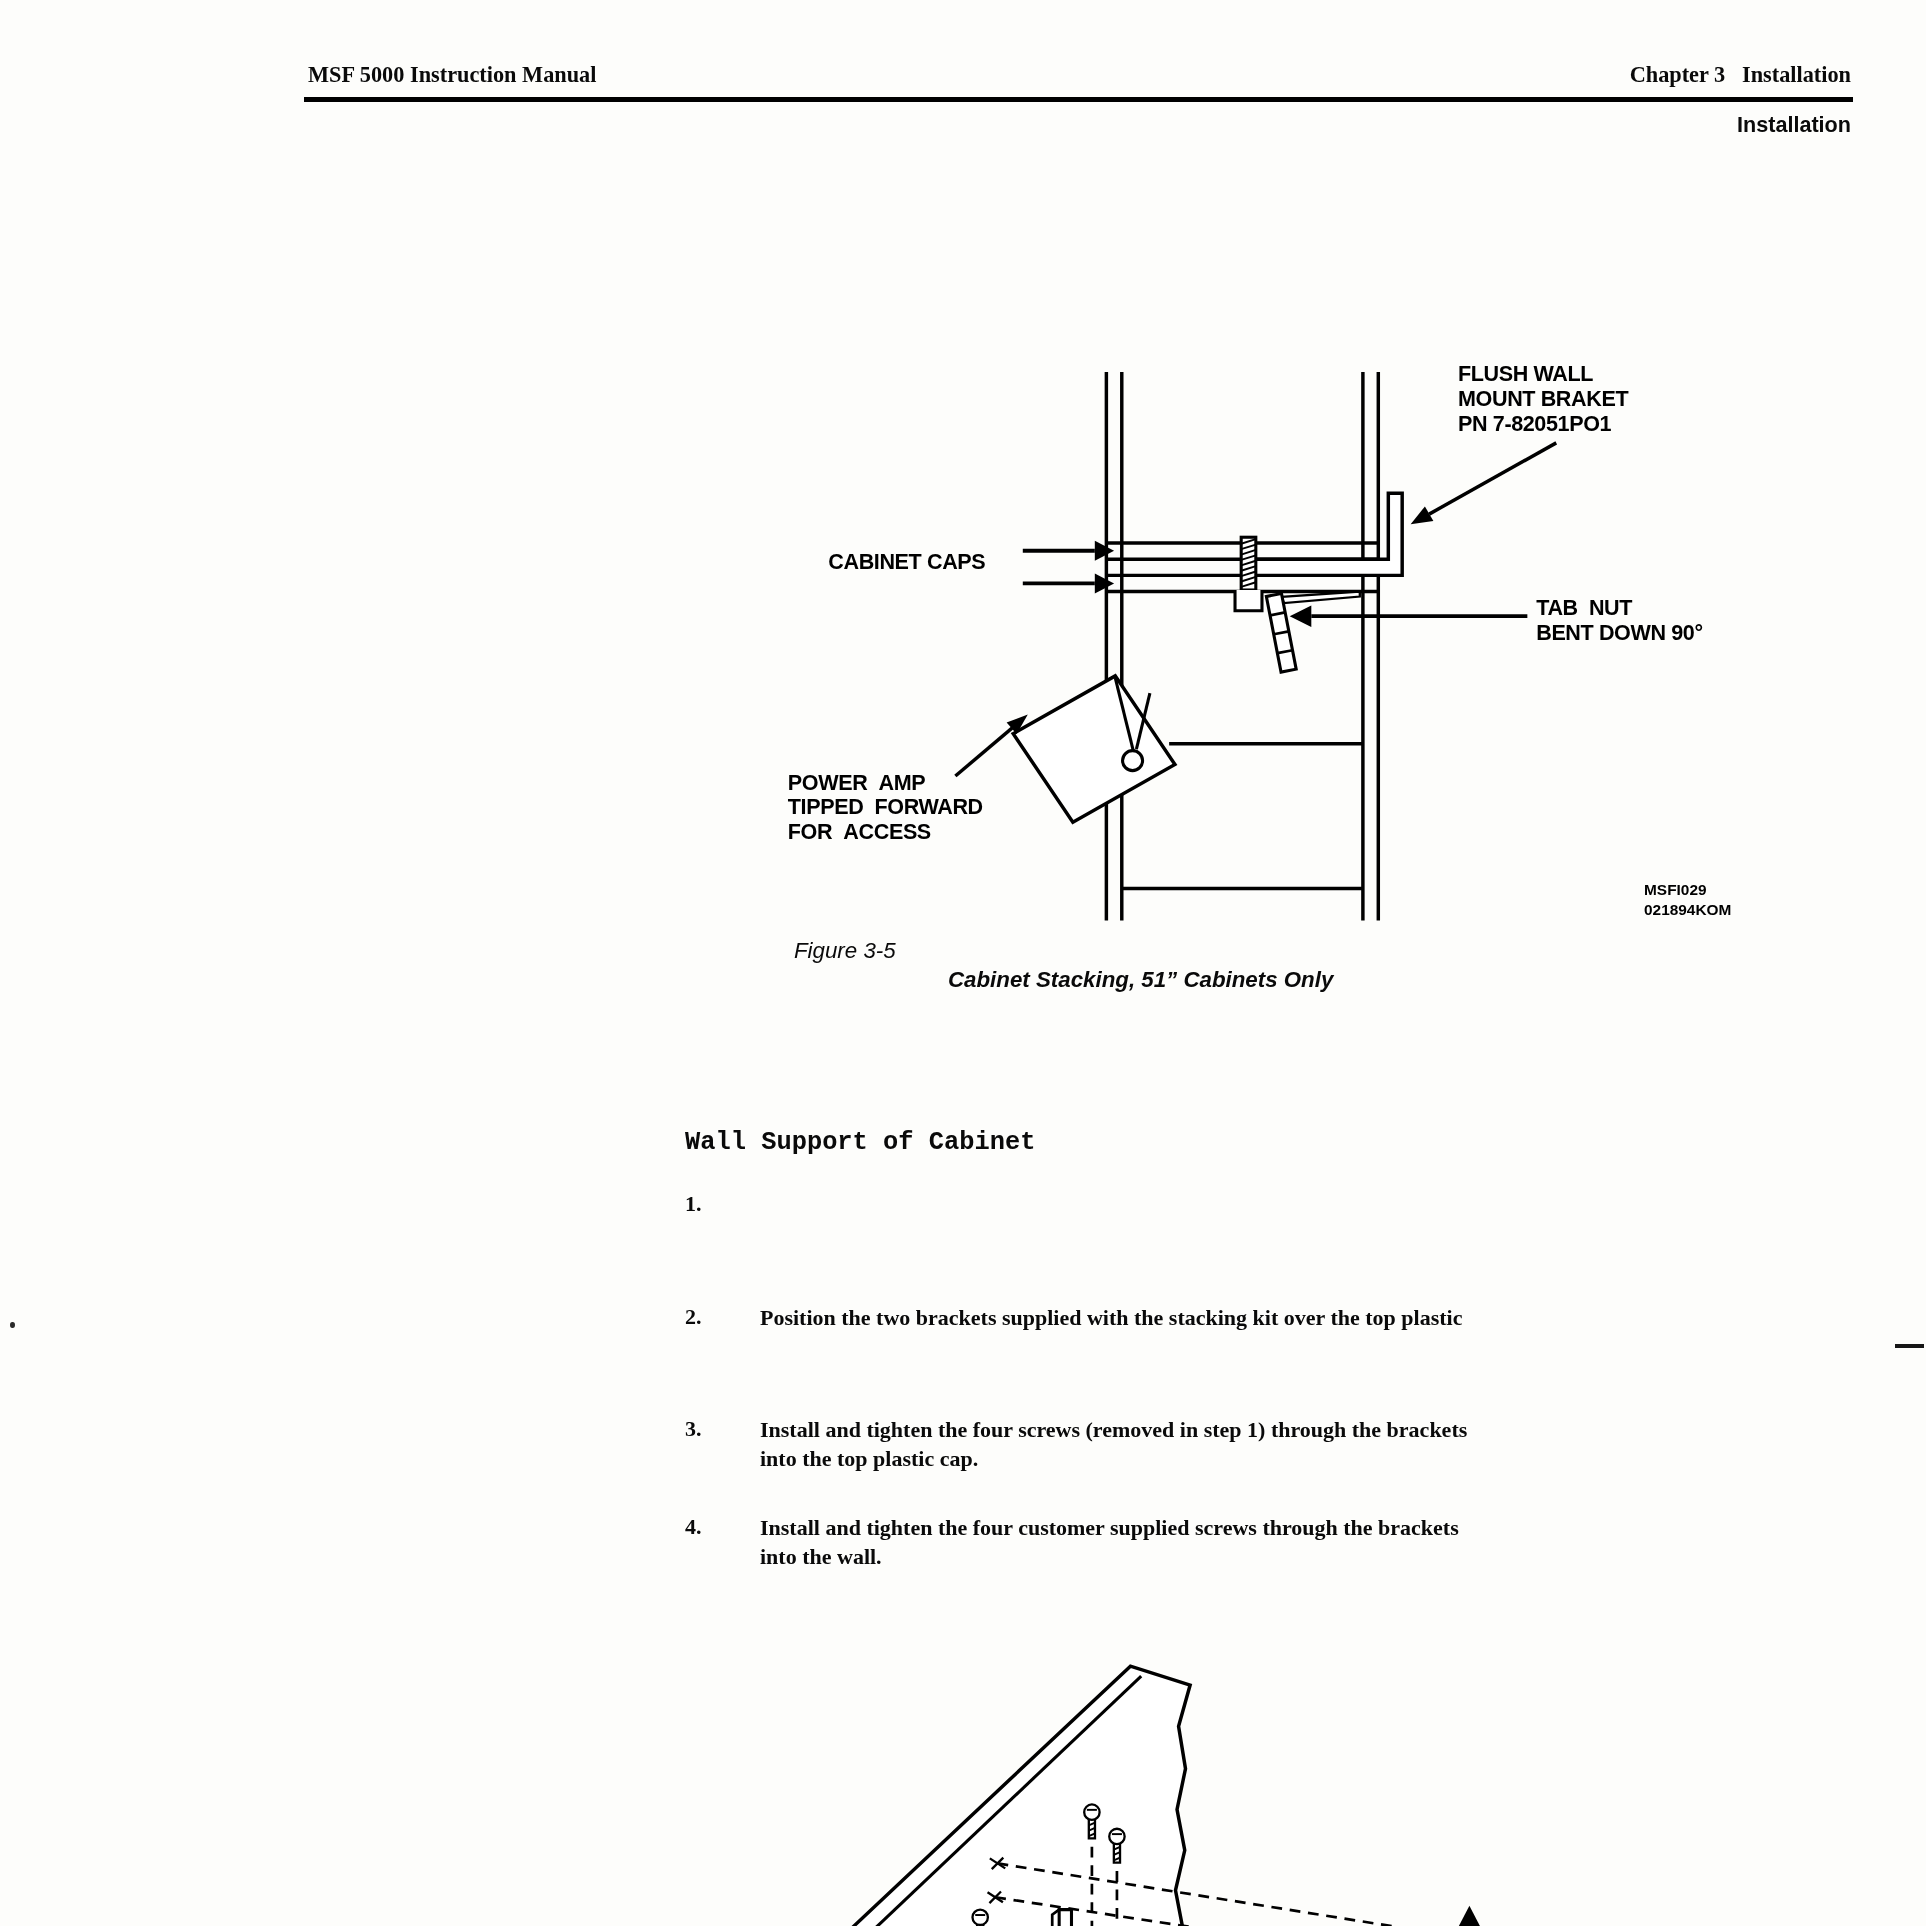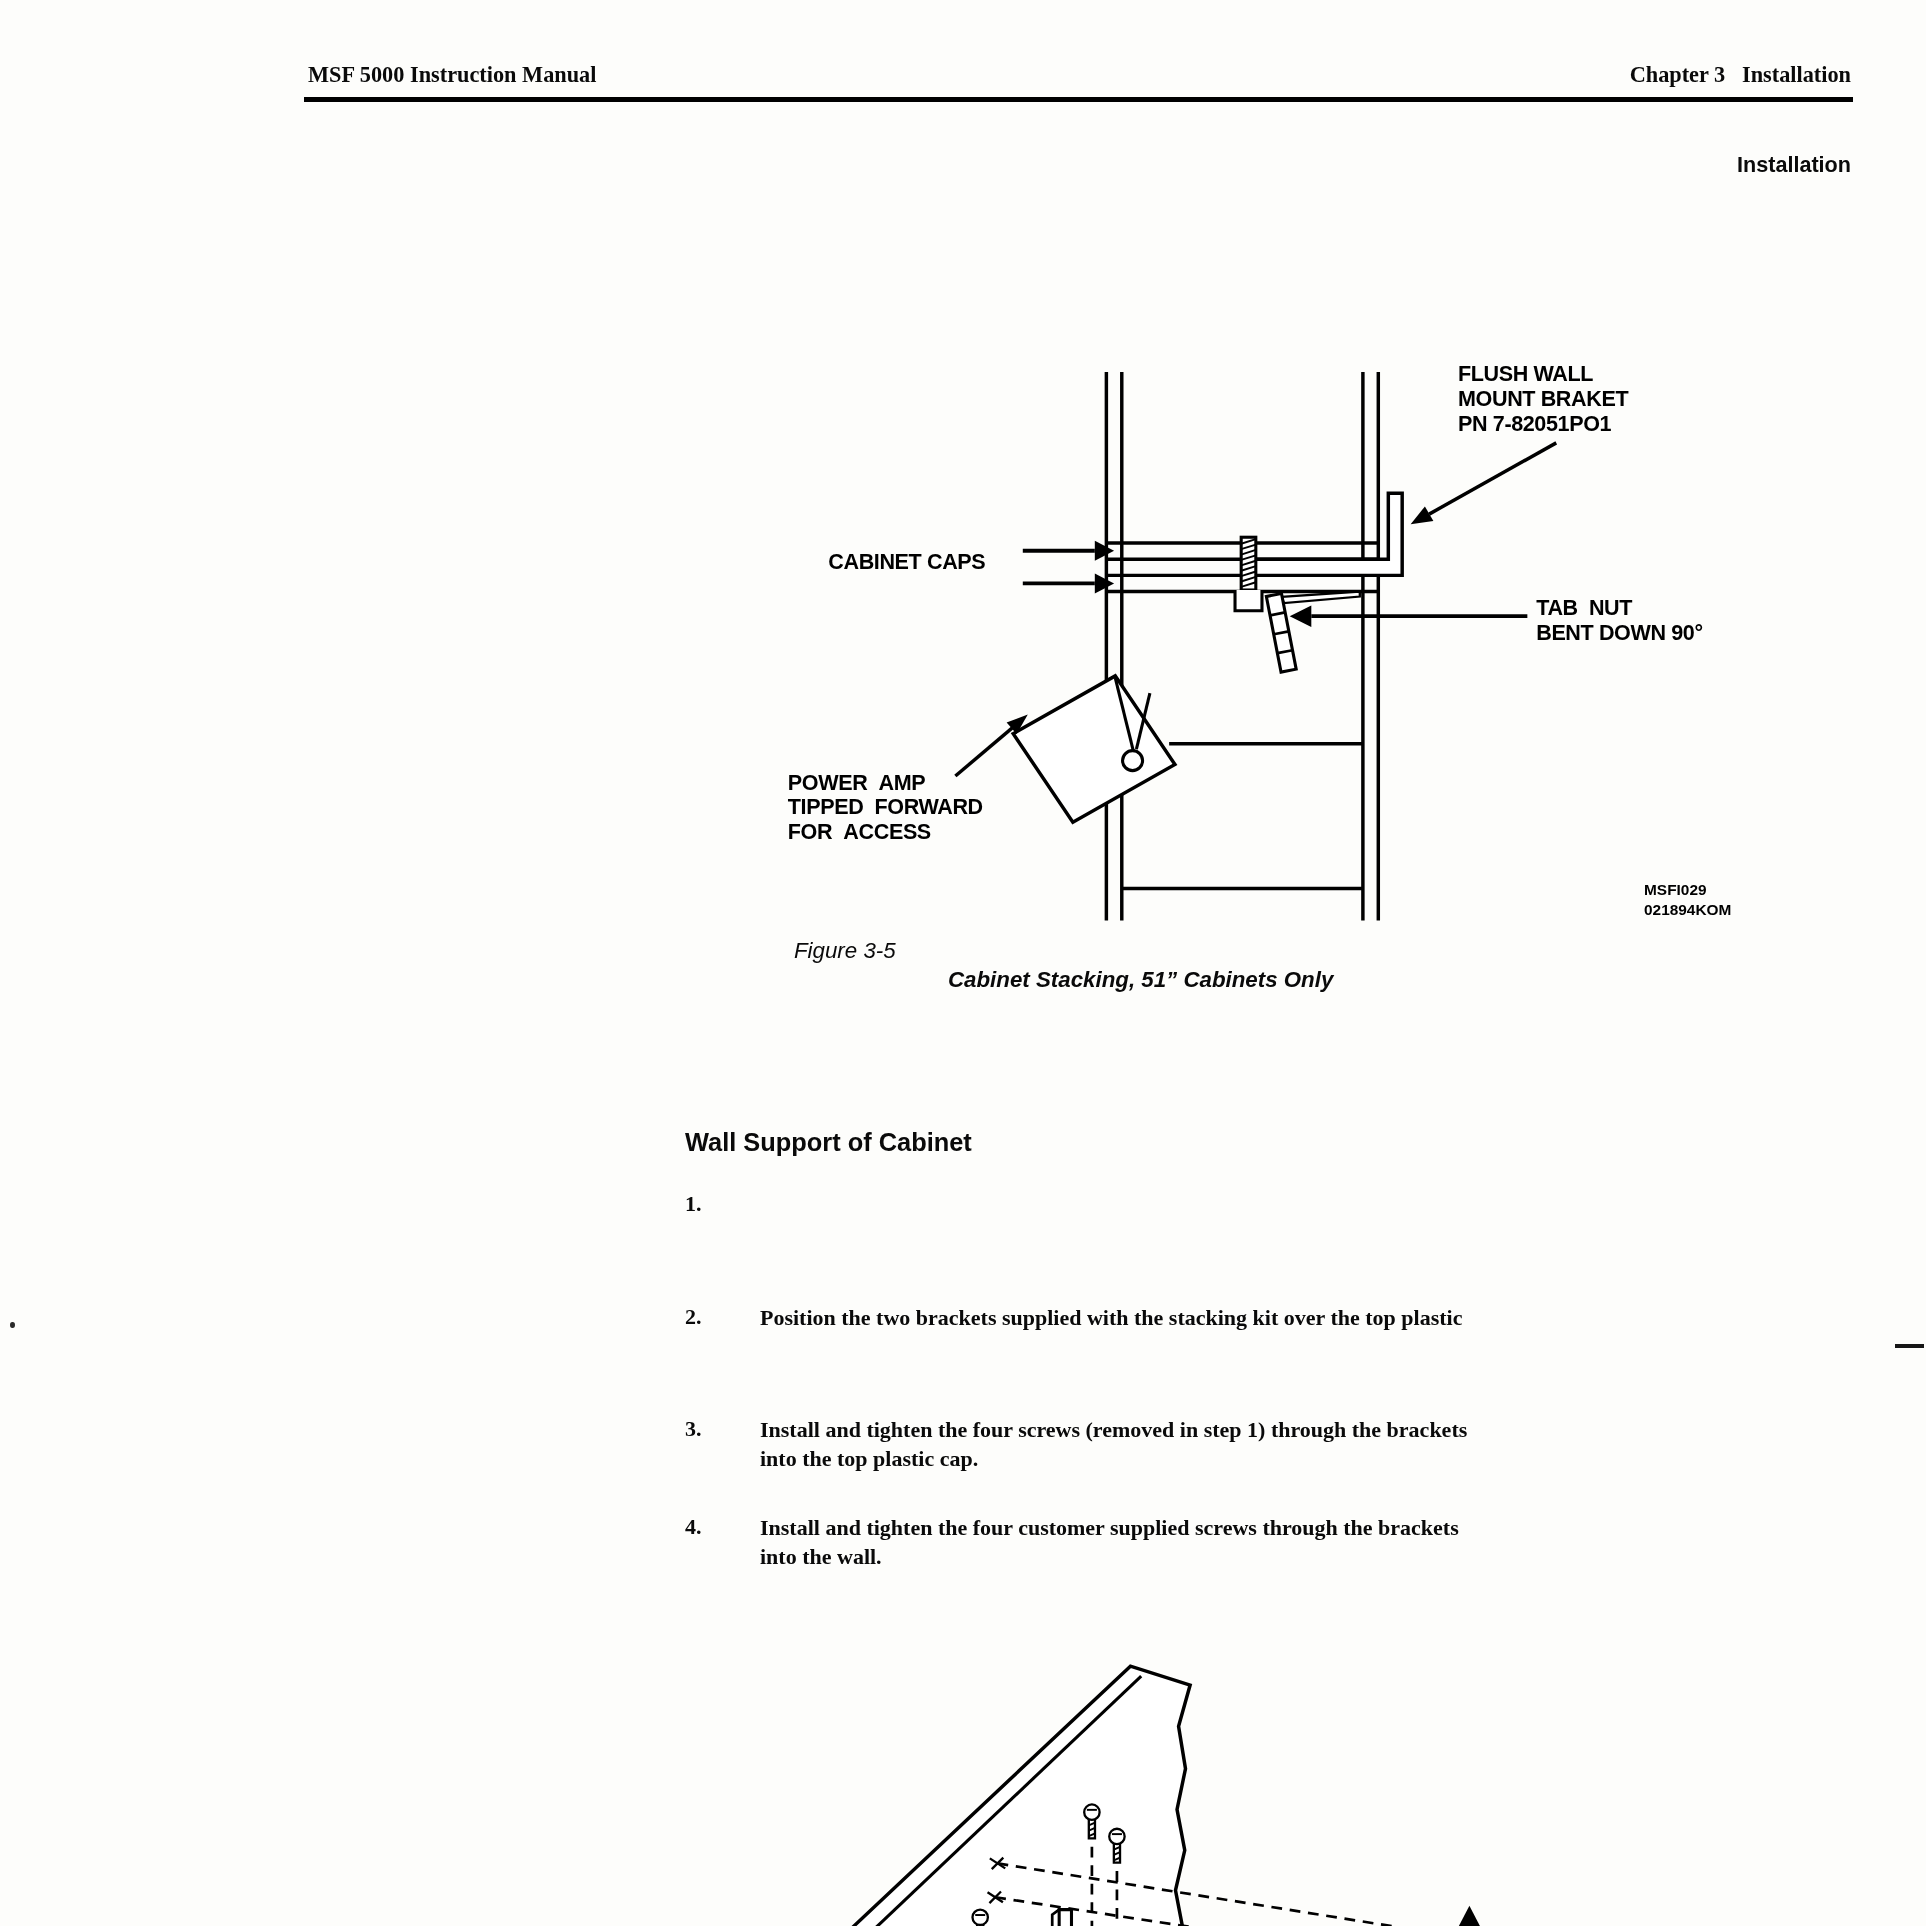--- a/index.html
+++ b/index.html
@@ -4,23 +4,23 @@
 <style>
   html,body{margin:0;padding:0;}
   body{width:1934px;height:2547px;background:#fdfdfb;position:relative;
        font-family:"Liberation Serif",serif;color:#0a0a0a;}
   .abs{position:absolute;}
   
   .hdr-left{left:308px;top:62px;font-size:22.3px;font-weight:700;letter-spacing:0;}
   .hdr-right{left:1079px;top:62px;width:772px;text-align:right;font-size:22.3px;font-weight:700;}
   .rule{left:304px;top:97px;width:1549px;height:5px;background:#000;}
   .sub-sec{left:1079px;top:112px;width:772px;text-align:right;
-           font-family:"Liberation Sans",sans-serif;font-size:21.6px;font-weight:700;margin-top:40px;}
-  
-  .h2{left:685px;top:1128px;font-family:Liberation Sans, sans-serif;
+           font-family:"Liberation Sans",sans-serif;font-size:21.6px;font-weight:700;}
+  
+  .h2{left:685px;top:1128px;font-family:Liberation Mono, monospace;
       font-size:25.4px;font-weight:700;}
   .step-num{width:35px;font-size:22px;font-weight:700;}
   .step-body{width:1079px;font-size:22px;font-weight:600;line-height:28.5px;}
   
   .cap-num{font-family:"Liberation Sans",sans-serif;font-style:italic;font-size:22.3px;font-weight:400;}
   .cap-title{font-family:"Liberation Sans",sans-serif;font-style:italic;font-size:22.3px;font-weight:700;}
   
   .fig-label{font-family:"Liberation Sans",sans-serif;font-weight:700;font-size:56px;fill:#000;letter-spacing:-1px;}
   .fig-id{font-family:"Liberation Sans",sans-serif;font-weight:700;font-size:40px;fill:#000;}
   .artifact-dash{left:1895px;top:1344px;width:28.5px;height:4.2px;background:#161616;}

